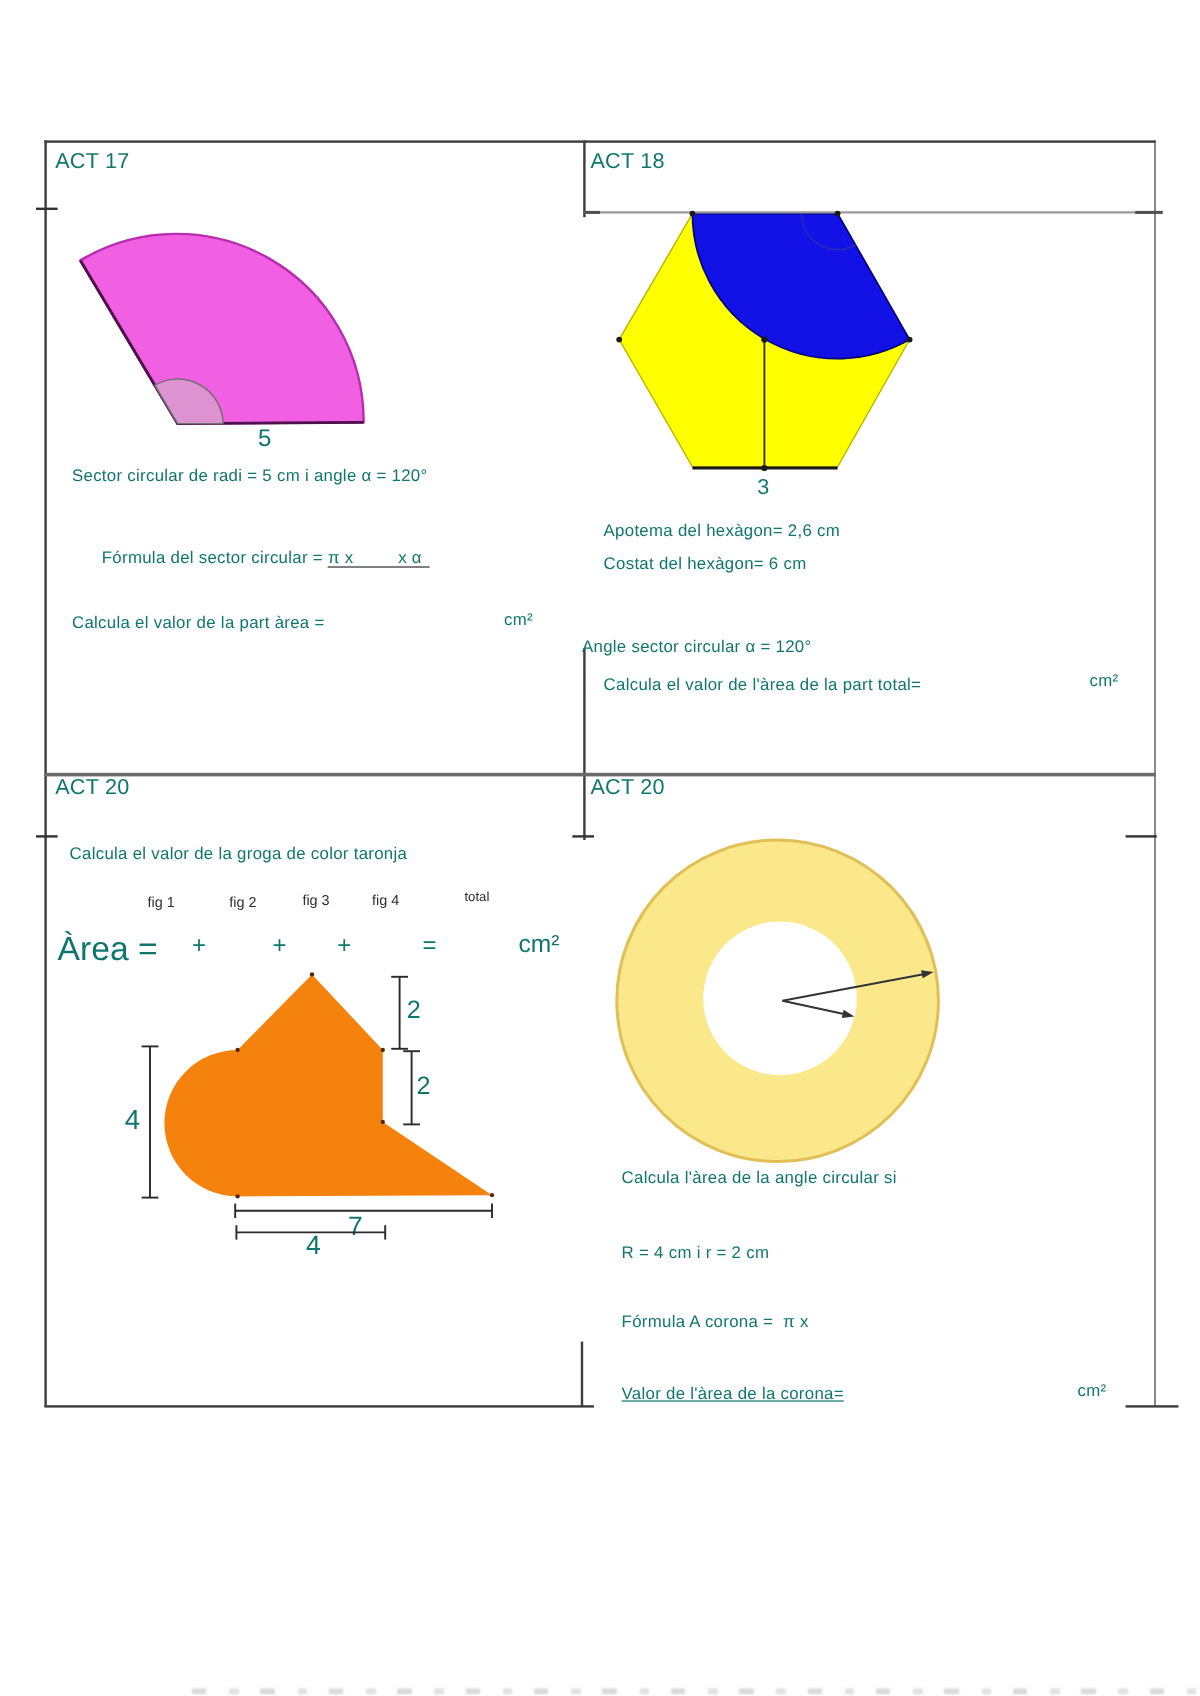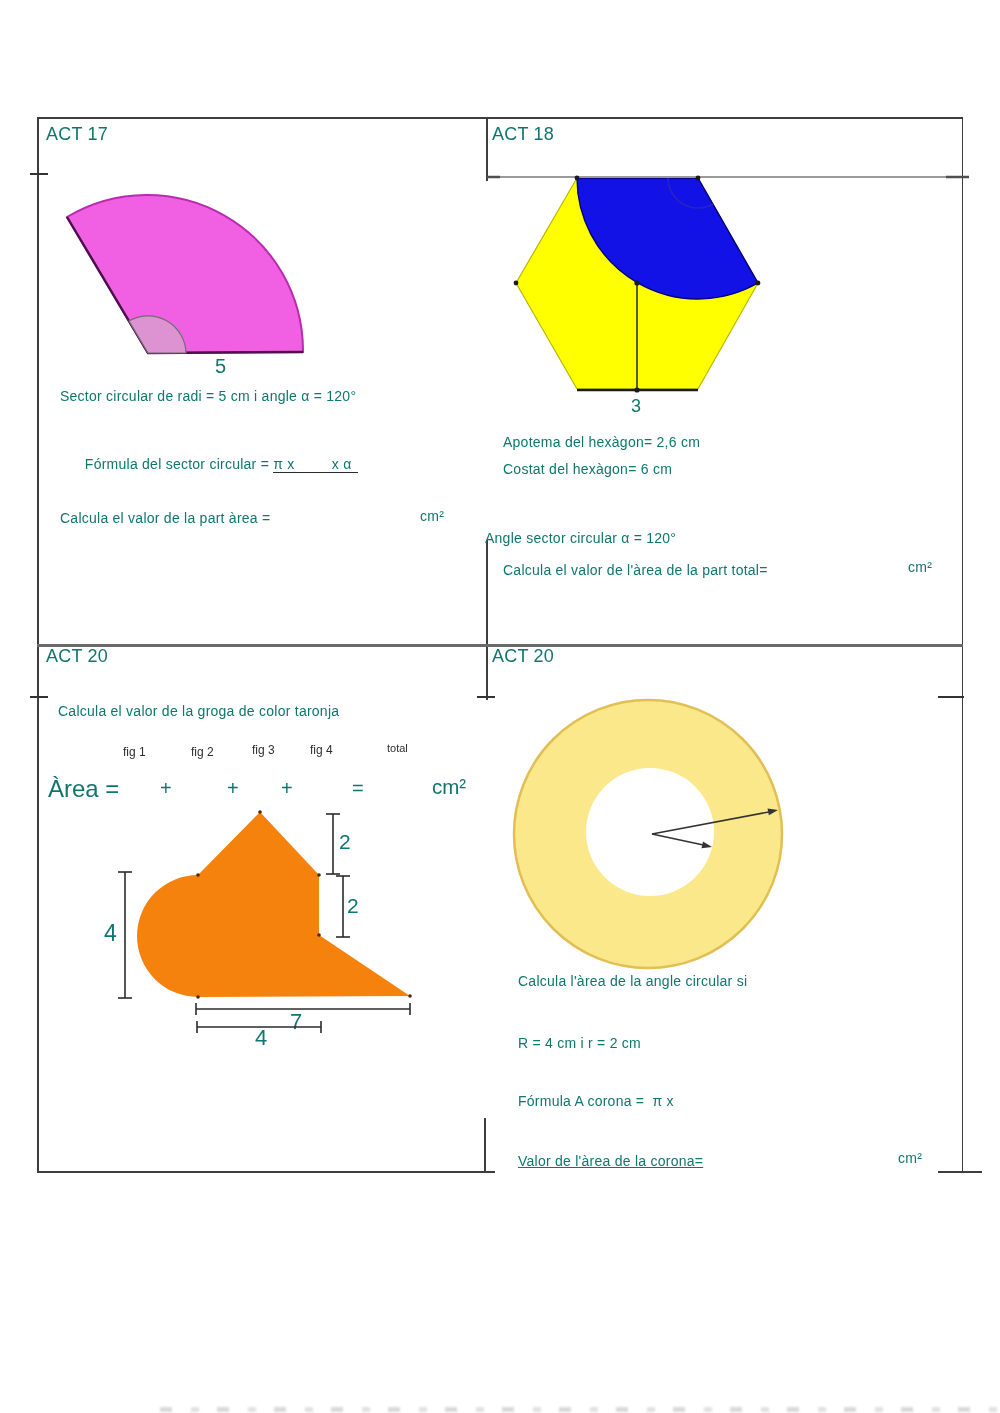--- a/index.html
+++ b/index.html
@@ -136,21 +136,21 @@
     <div class="t body" style="left:485px;top:511px;margin-top:19px;">Angle sector circular α = 120°</div>
     <div class="t body" style="left:503px;top:562px;">Calcula el valor de l'àrea de la part total=</div>
     <div class="t body" style="left:908px;top:559px;">cm²</div>
 
     <div class="t body" style="left:58px;top:703px;">Calcula el valor de la groga de color taronja</div>
     <div class="t collab" style="left:123px;top:745px;">fig 1</div>
     <div class="t collab" style="left:191px;top:745px;">fig 2</div>
     <div class="t collab" style="left:252px;top:743px;">fig 3</div>
     <div class="t collab" style="left:310px;top:743px;">fig 4</div>
     <div class="t small-total" style="left:387px;top:742px;">total</div>
-    <div class="t" style="left:48px;top:775px;font-size:24px;">Àrea =</div>
+    <div class="t" style="left:48px;top:775px;font-size:28px;">Àrea =</div>
     <div class="t" style="left:160px;top:777px;font-size:20px;">+</div>
     <div class="t" style="left:227px;top:777px;font-size:20px;">+</div>
     <div class="t" style="left:281px;top:777px;font-size:20px;">+</div>
     <div class="t" style="left:352px;top:777px;font-size:20px;">=</div>
     <div class="t" style="left:432px;top:775px;font-size:20.5px;">cm²</div>
     <div class="t figlab" style="left:243px;top:840px;">fig 1</div>
     <div class="t figlab" style="left:245px;top:918px;">fig 2</div>
     <div class="t figlab" style="left:151px;top:927px;">fig 4</div>
     <div class="t figlab" style="left:332px;top:964px;">fig 3</div>
     <div class="t dim" style="left:339px;top:830px;">2</div>

